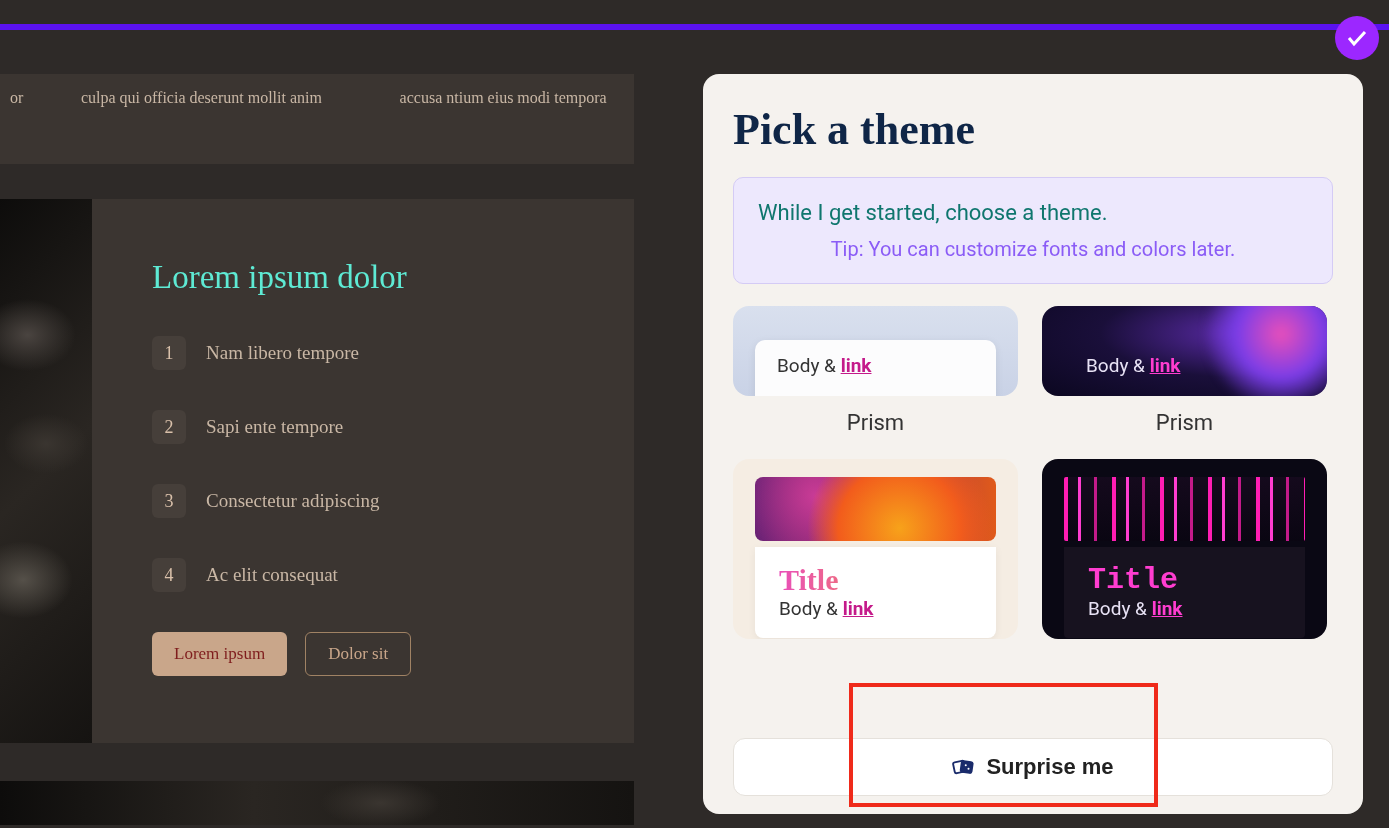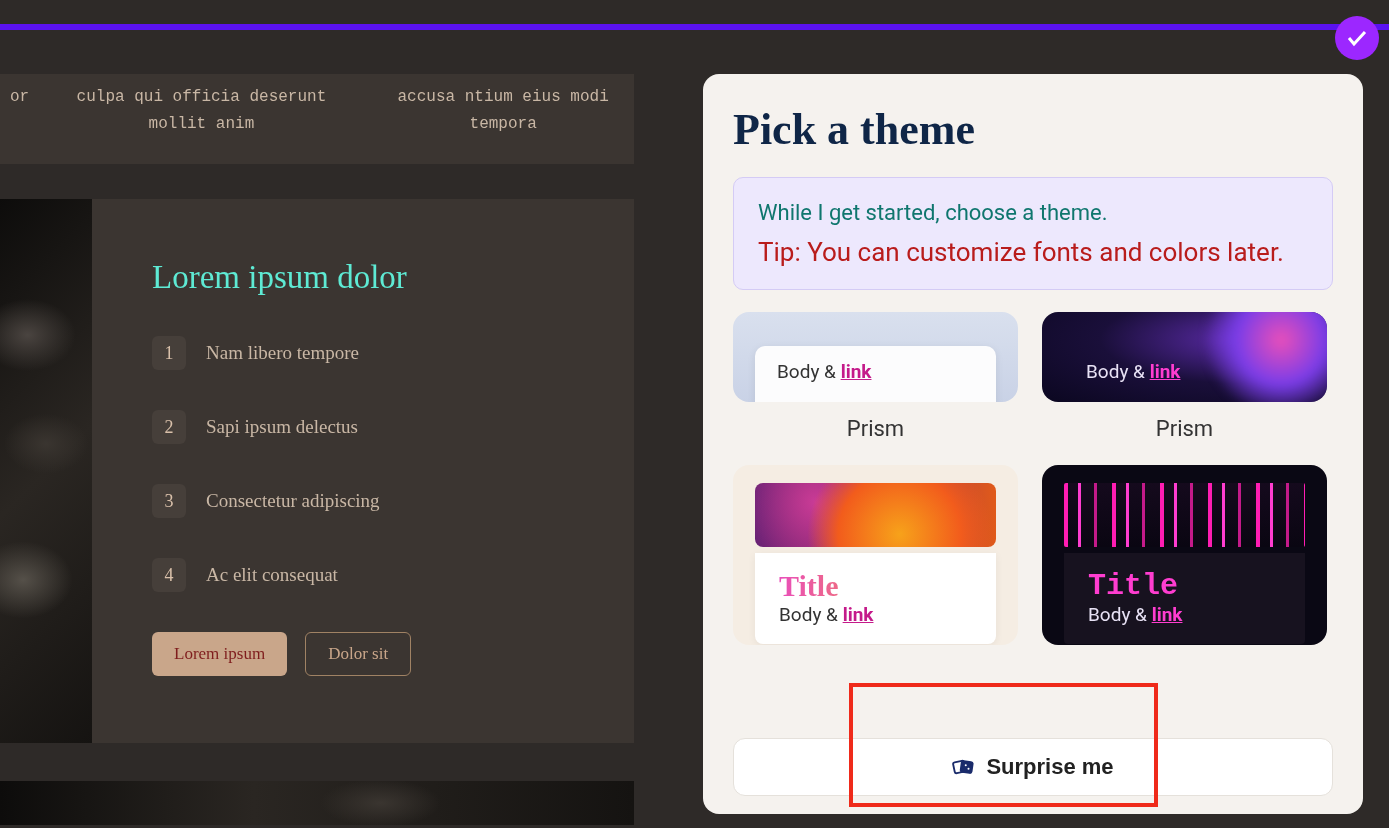--- a/index.html
+++ b/index.html
@@ -16,21 +16,21 @@
   .complete-badge svg { width: 24px; height: 24px; stroke: #fff; stroke-width: 3; fill: none; }
 
   
   .preview-area {
     position: absolute; left: 0; top: 74px; width: 634px;
     color: #c9b7a5;
   }
   .preview-top-strip {
     background: #3b3531; height: 90px; padding: 10px 0;
     display: flex; gap: 40px; justify-content: flex-start;
-    font-family: Liberation Mono, monospace;
+    font-family: Liberation Serif, serif;
     font-size: 16px; color: #c9b7a5;
   }
   .preview-top-strip .col { text-align: center; line-height: 1.7; }
   .preview-top-strip .col.a { width: 32px; overflow: hidden; white-space: nowrap; text-align: left; padding-left: 10px;}
   .preview-top-strip .col.b { width: 280px; }
   .preview-top-strip .col.c { width: 280px; }
 
   .preview-card-row {
     margin-top: 35px; display: flex; align-items: stretch;
   }
@@ -87,21 +87,21 @@
   }
   .right-panel h1 {
     font-family: Georgia, 'Times New Roman', serif;
     font-size: 44px; font-weight: 600; color: #0f2647; margin-bottom: 22px;
   }
   .tip-box {
     background: #ede8fd; border: 1px solid #d4cbf5; border-radius: 10px;
     padding: 22px 24px; margin-bottom: 22px;
   }
   .tip-box .line1 { font-size: 22px; color: #0f766e; margin-bottom: 12px; }
-  .tip-box .line2 { font-size: 26px; color: #b91c1c; }
+  .tip-box .line2 { font-size: 20px; color: #8b5cf6; text-align: center; }
 
   .themes-scroll {
     flex: 1; overflow-y: auto; padding-right: 6px;
     display: grid; grid-template-columns: 1fr 1fr; gap: 24px 24px;
     align-content: start;
   }
   .themes-scroll::-webkit-scrollbar { width: 18px; }
   .themes-scroll::-webkit-scrollbar-track { background: #f0ede9; }
   .themes-scroll::-webkit-scrollbar-thumb { background: #c7c2bc; border-radius: 9px; border: 4px solid #f0ede9; }
   .themes-scroll::-webkit-scrollbar-button {
@@ -232,21 +232,21 @@
     <div class="preview-card-img"></div>
     <div class="preview-card">
       <h2>Lorem ipsum dolor</h2>
       <ul class="preview-list">
         <li>
           <span class="num">1</span>
           <span>Nam libero tempore</span>
         </li>
         <li>
           <span class="num">2</span>
-          <span>Sapi ipsum delectus</span>
+          <span>Sapi ente tempore</span>
         </li>
         <li>
           <span class="num">3</span>
           <span>Consectetur adipiscing</span>
         </li>
         <li>
           <span class="num">4</span>
           <span>Ac elit consequat</span>
         </li>
       </ul>

